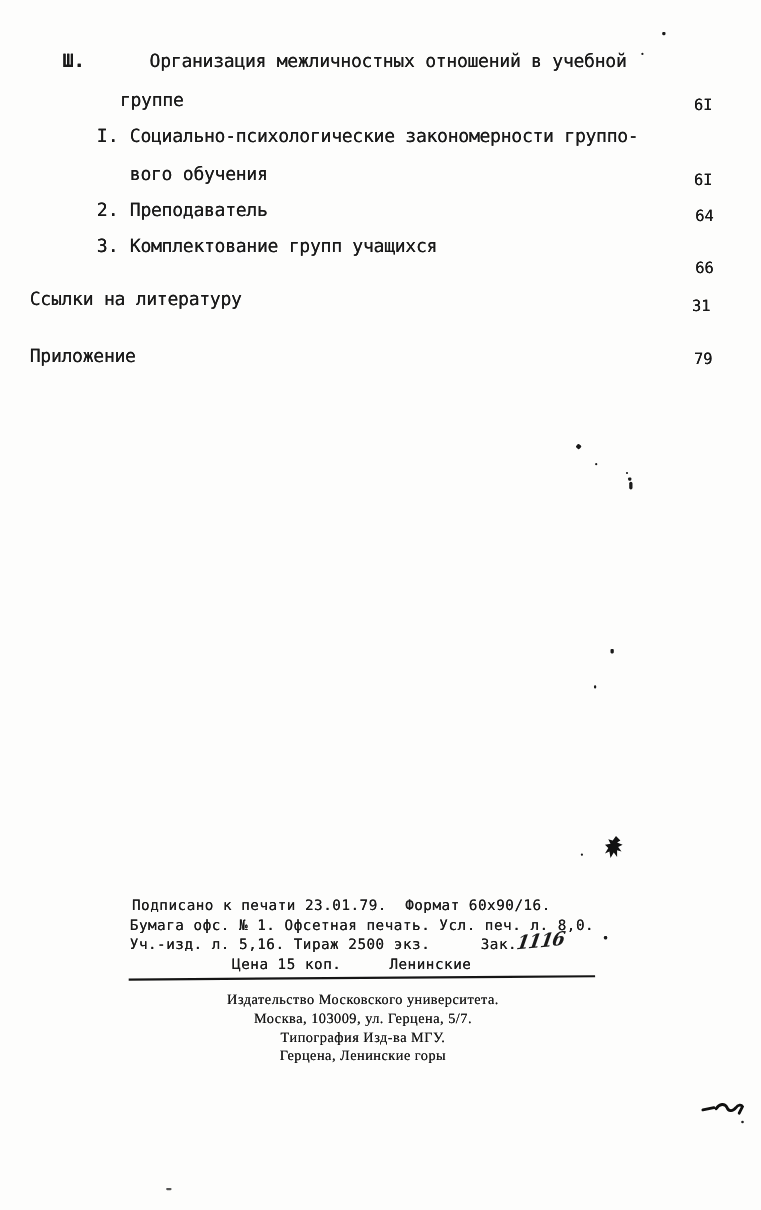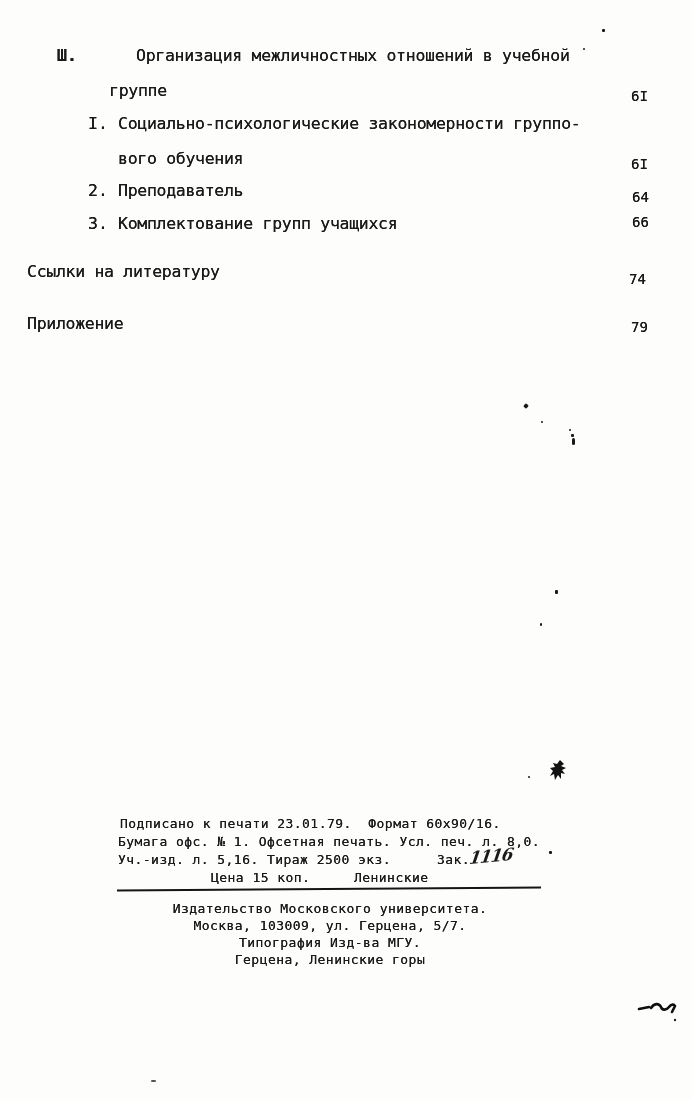--- a/index.html
+++ b/index.html
@@ -7,21 +7,21 @@
     position:relative;width:692px;height:1100px;margin:0 auto;
     background:#fdfdfc;overflow:hidden;
     font-family:"DejaVu Sans Mono", monospace;color:#1a1a1a;
   }
   .abs{position:absolute;white-space:pre;}
   .toc-text{font-size:16.5px;text-shadow:0 0 .5px #1c1c1c;letter-spacing:-0.3px;}
   .toc-num{font-size:16.5px;text-shadow:0 0 .6px #000;}
   .bold{font-weight:bold;}
   .pagenum{font-size:14px;text-shadow:0 0 .6px #000;}
   .imp{font-size:13px;letter-spacing:.45px;text-shadow:0 0 .35px #222;}
-  .pub{font-size:13px;letter-spacing:.45px;text-shadow:0 0 .35px #222;left:118px;width:424px;text-align:center;}
+  .pub{font-size:13px;letter-spacing:.45px;text-shadow:0 0 .35px #222;left:118px;width:424px;text-align:center;font-family:Liberation Serif, serif;}
   .hand{
     font-family:"DejaVu Serif", serif;font-style:italic;font-weight:bold;
     font-size:17px;letter-spacing:-1px;
     transform:rotate(-5deg) skewX(-14deg);transform-origin:left bottom;
   }
   .rule{position:absolute;left:117px;top:888px;width:424px;height:2px;background:#151515;transform:rotate(-0.4deg);}
   .speck{position:absolute;background:#1a1a1a;border-radius:1px;}
   svg{position:absolute;overflow:visible;}
 </style>
 </head>
@@ -40,24 +40,24 @@
     <div class="abs toc-text" style="left:118px;top:114px">Социально-психологические закономерности группо-</div>
     <div class="abs toc-text" style="left:118px;top:149px">вого обучения</div>
     <div class="abs pagenum" style="left:631px;top:156px">6I</div>
 
     <div class="abs toc-num" style="left:88px;top:181px">2.</div>
     <div class="abs toc-text" style="left:118px;top:181px">Преподаватель</div>
     <div class="abs pagenum" style="left:632px;top:189px">64</div>
 
     <div class="abs toc-num" style="left:88px;top:214px">3.</div>
     <div class="abs toc-text" style="left:118px;top:214px">Комплектование групп учащихся</div>
-    <div class="abs pagenum" style="left:632px;top:214px">66</div>
+    <div class="abs pagenum" style="left:632px;top:236px">66</div>
 
     <div class="abs toc-text" style="left:27px;top:262px">Ссылки на литературу</div>
-    <div class="abs pagenum" style="left:629px;top:271px">74</div>
+    <div class="abs pagenum" style="left:629px;top:271px">31</div>
 
     <div class="abs toc-text" style="left:27px;top:314px">Приложение</div>
     <div class="abs pagenum" style="left:631px;top:319px">79</div>
   </div>
 
   <div>
     <div class="abs imp" style="left:120px;top:816px">Подписано к печати 23.01.79.  Формат 60х90/16.</div>
     <div class="abs imp" style="left:118px;top:834px">Бумага офс. № 1. Офсетная печать. Усл. печ. л. 8,0.</div>
     <div class="abs imp" style="left:118px;top:852px">Уч.-изд. л. 5,16. Тираж 2500 экз.</div>
     <div class="abs imp" style="left:437px;top:852px">Зак.</div>

